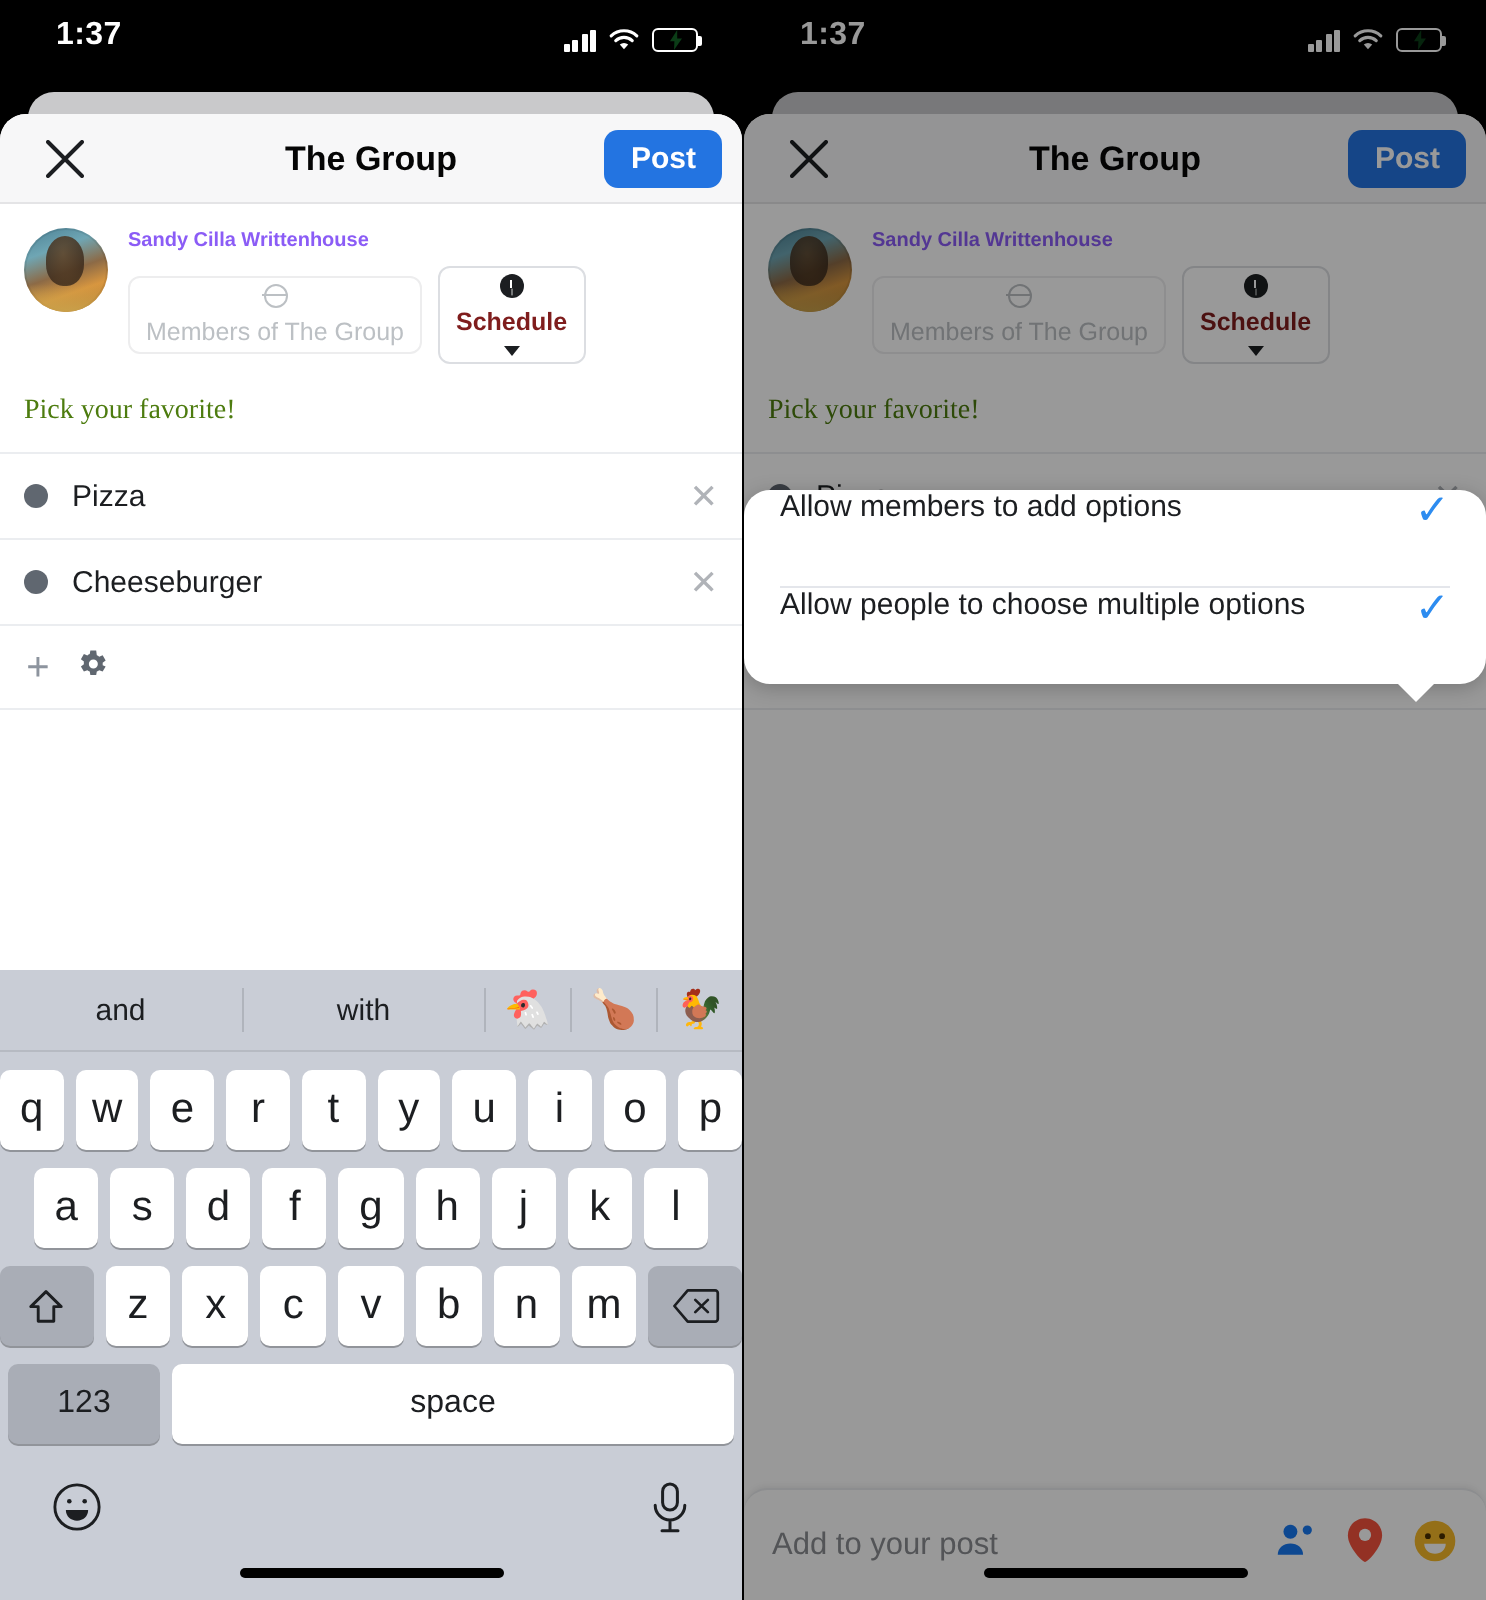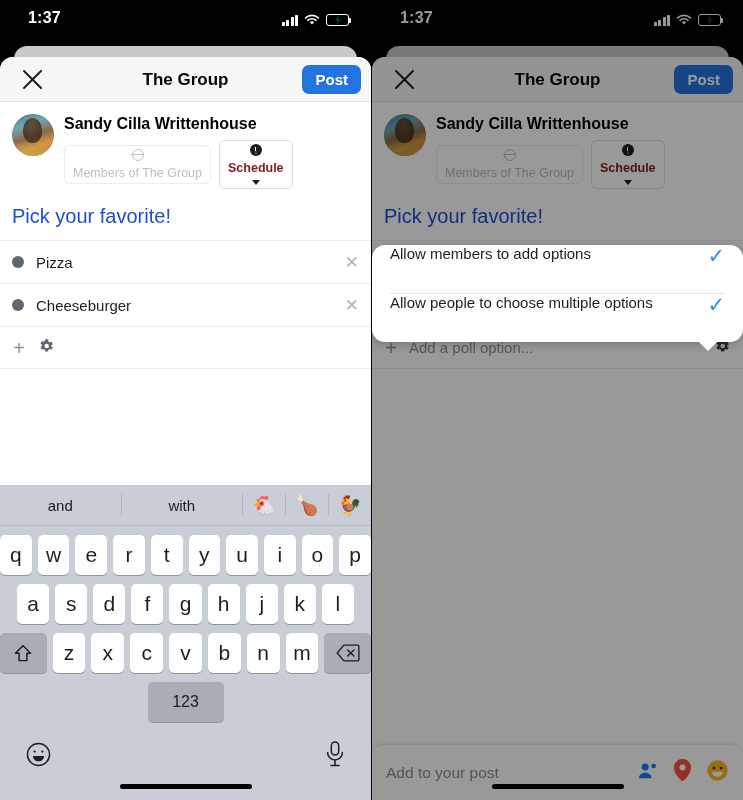--- a/index.html
+++ b/index.html
@@ -97,21 +97,21 @@
     content:""; position:absolute; left:26%; top:10%;
     width:46%; height:58%; border-radius:50% 50% 45% 45%;
     background: radial-gradient(ellipse at 45% 35%, #5d4227 0%, #3d2c1d 70%);
     opacity:.85;
   }
   .avatar::after{
     content:""; position:absolute; left:0; bottom:0; width:100%; height:34%;
     background: linear-gradient(0deg,#caa14a 0%, rgba(202,161,74,0) 100%);
   }
   .author-col { padding-top: 1px; }
-  .author-name { font-size: 16px; font-weight: bold; color:#000000; }
+  .author-name { font-size: 10px; font-weight: bold; color:#8b5cf6; }
   .chips { display:flex; align-items:center; gap: 8px; margin-top: 7px; }
   .chip {
     display:flex; align-items:center; gap: 5px;
     border: 1px solid #dcdee2; border-radius: 6px;
     padding: 3px 8px; font-size: 12.5px; background:#fff;flex-direction:column;
   }
   .chip.disabled { color:#bcc0c4; border-color:#ededee; }
   .chip.active { color:#7f1d1d; font-weight: 600; }
   .globe {
     width: 12px; height: 12px; border-radius:50%;
@@ -130,21 +130,21 @@
     width:1.4px; height:4px; background:#fff;
     box-shadow: 0.5px 4px 0 -0.3px #fff;
   }
   .caret-dn {
     width:0;height:0;border-left:4px solid transparent;
     border-right:4px solid transparent;border-top:5px solid #1c1e21;
   }
 
   
   .poll-question {
-    font-size: 20px; color:#1d4ed8; padding: 8px 12px 12px 12px;
+    font-size: 14px; color:#4d7c0f; padding: 8px 12px 12px 12px; font-family: Liberation Serif, serif;
   }
   .poll-row {
     display:flex; align-items:center; height: 43px;
     border-top: 1px solid #ebedf0; padding: 0 12px;
     font-size: 15px;
   }
   .poll-row.last { border-bottom: 1px solid #ebedf0; }
   .bullet {
     width: 12px; height: 12px; border-radius:50%;
     background:#606770; flex:0 0 12px; margin-right: 12px;
@@ -401,20 +401,21 @@
           <span class="key dark wide">
             <svg width="24" height="18" viewBox="0 0 26 20" fill="none" stroke="#1c1e21" stroke-width="1.5" stroke-linecap="round">
               <path d="M8.4 1.3h15.2a1.5 1.5 0 0 1 1.5 1.5v14.4a1.5 1.5 0 0 1-1.5 1.5H8.4L1 10z" stroke-linejoin="round"></path>
               <path d="M12.6 6.6l7 6.8M19.6 6.6l-7 6.8"></path>
             </svg>
           </span>
         </div>
 
         <div class="krow r4">
           <span class="key num">123</span>
+          <span class="key space">space</span>
         </div>
 
         <div class="kbottom">
           <span>
             <svg width="25" height="25" viewBox="0 0 26 26" fill="none" stroke="#1c1e21" stroke-width="1.5">
               <circle cx="13" cy="13" r="11.5"></circle>
               <circle cx="9" cy="10" r="1.2" fill="#1c1e21" stroke="none"></circle>
               <circle cx="17" cy="10" r="1.2" fill="#1c1e21" stroke="none"></circle>
               <path d="M7.2 14.6h11.6c0 3.3-2.6 5.5-5.8 5.5s-5.8-2.2-5.8-5.5z" fill="#1c1e21" stroke="none"></path>
             </svg>

